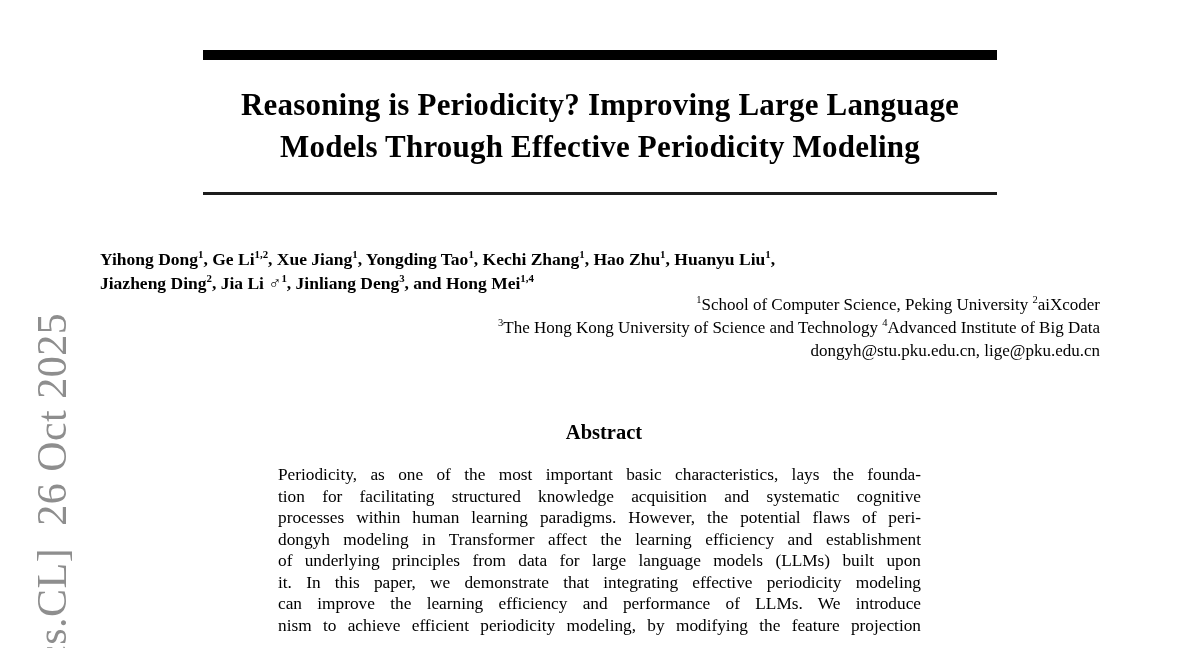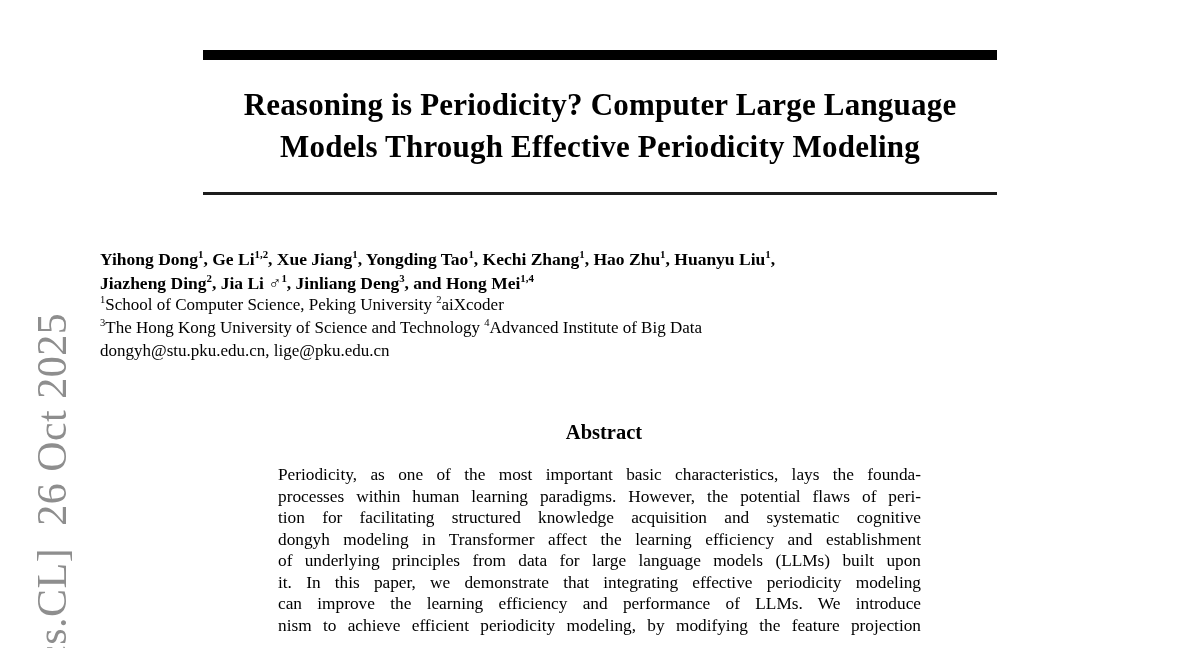--- a/index.html
+++ b/index.html
@@ -76,21 +76,21 @@
   .authors sup, .affils sup {
     font-size: 0.62em;
     line-height: 0;
   }
   
   .affils {
     position: absolute;
     left: 100px;
     top: 294px;
     width: 1000px;
-    text-align: left;
+    text-align: right;
     font-size: 17px;
     line-height: 22.8px;
     font-weight: normal;
   }
   
   .abstract-heading {
     position: absolute;
     left: 203px;
     top: 417px;
     width: 794px;
@@ -118,41 +118,41 @@
 </style>
 </head>
 <body>
 
 <div class="page">
 
   <div class="arxiv-watermark">cs.CL]  26 Oct 2025</div>
 
   <div class="top-rule"></div>
 
-  <h1 class="title"><span>Reasoning is Periodicity? Computer Large Language</span><br><span>Models Through Effective Periodicity Modeling</span></h1>
+  <h1 class="title"><span>Reasoning is Periodicity? Improving Large Language</span><br><span>Models Through Effective Periodicity Modeling</span></h1>
 
   <div class="bottom-rule"></div>
 
   <div class="authors">
     <div id="authors-line1"><span>Yihong Dong</span><sup>1</sup>, <span>Ge Li</span><sup>1,2</sup>, <span>Xue Jiang</span><sup>1</sup>, <span>Yongding Tao</span><sup>1</sup>, <span>Kechi Zhang</span><sup>1</sup>, <span>Hao Zhu</span><sup>1</sup>, <span>Huanyu Liu</span><sup>1</sup>,</div>
     <div id="authors-line2"><span>Jiazheng Ding</span><sup>2</sup>, <span>Jia Li ♂</span><sup>1</sup>, <span>Jinliang Deng</span><sup>3</sup>, <span>and Hong Mei</span><sup>1,4</sup></div>
   </div>
 
   <div class="affils">
     <div id="affil-line1"><sup>1</sup><span>School of Computer Science, Peking University </span><sup>2</sup><span>aiXcoder</span></div>
     <div id="affil-line2"><sup>3</sup><span>The Hong Kong University of Science and Technology </span><sup>4</sup><span>Advanced Institute of Big Data</span></div>
     <div>dongyh@stu.pku.edu.cn, lige@pku.edu.cn</div>
   </div>
 
   <h2 class="abstract-heading">Abstract</h2>
 
   <div class="abstract-body" id="abstract-body">
       <div class="abs-line">Periodicity, as one of the most important basic characteristics, lays the founda-</div>
+      <div class="abs-line">tion for facilitating structured knowledge acquisition and systematic cognitive</div>
       <div class="abs-line">processes within human learning paradigms. However, the potential flaws of peri-</div>
-      <div class="abs-line">tion for facilitating structured knowledge acquisition and systematic cognitive</div>
       <div class="abs-line">dongyh modeling in Transformer affect the learning efficiency and establishment</div>
       <div class="abs-line">of underlying principles from data for large language models (LLMs) built upon</div>
       <div class="abs-line">it.  In this paper, we demonstrate that integrating effective periodicity modeling</div>
       <div class="abs-line">can improve the learning efficiency and performance of LLMs.  We introduce</div>
       <div class="abs-line">nism to achieve efficient periodicity modeling, by modifying the feature projection</div>
     </div>
 
 </div>
 
 </body></html>

